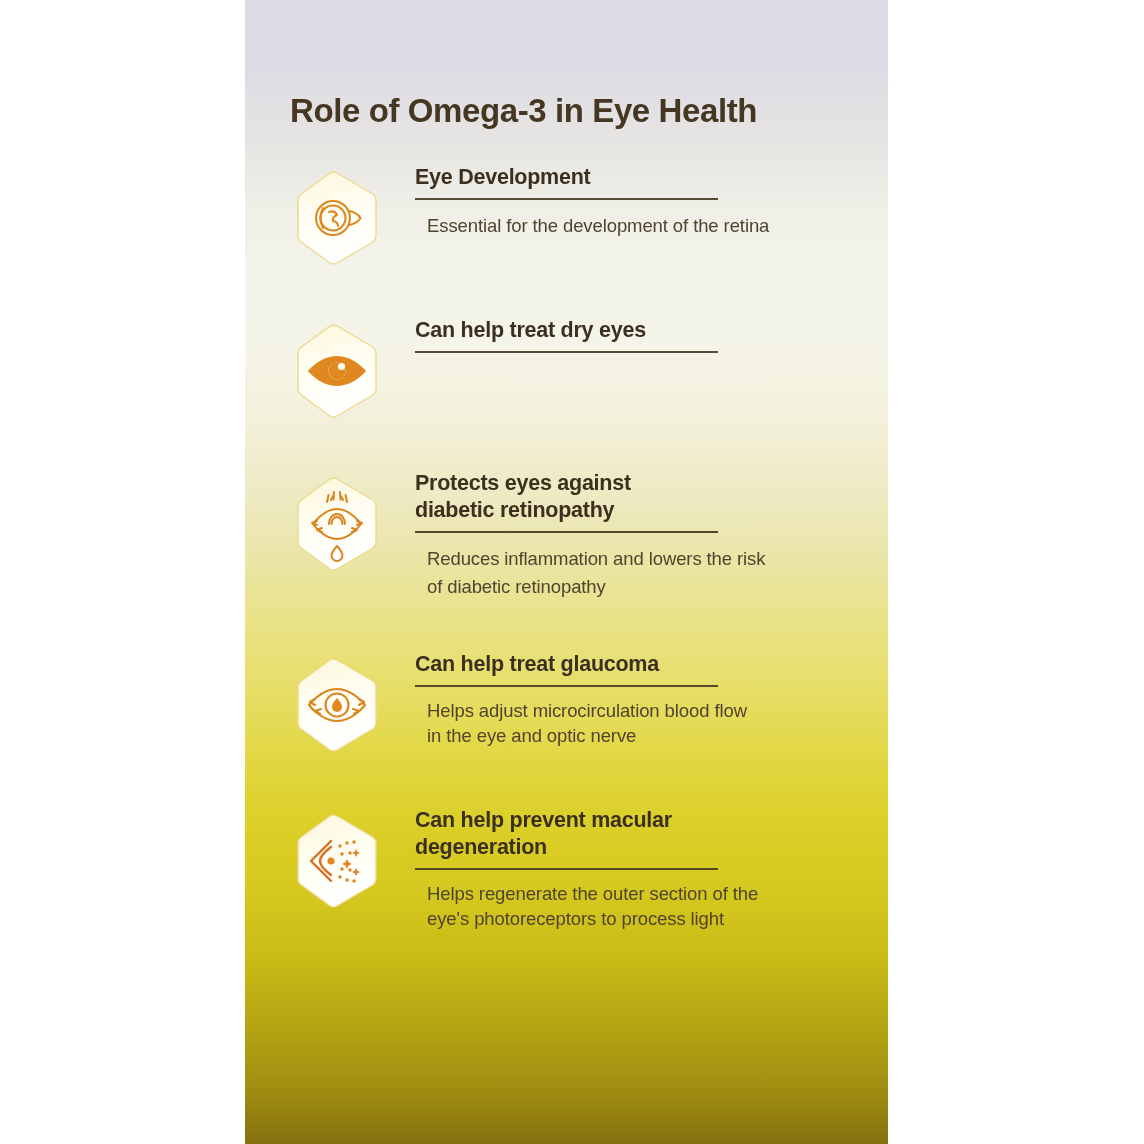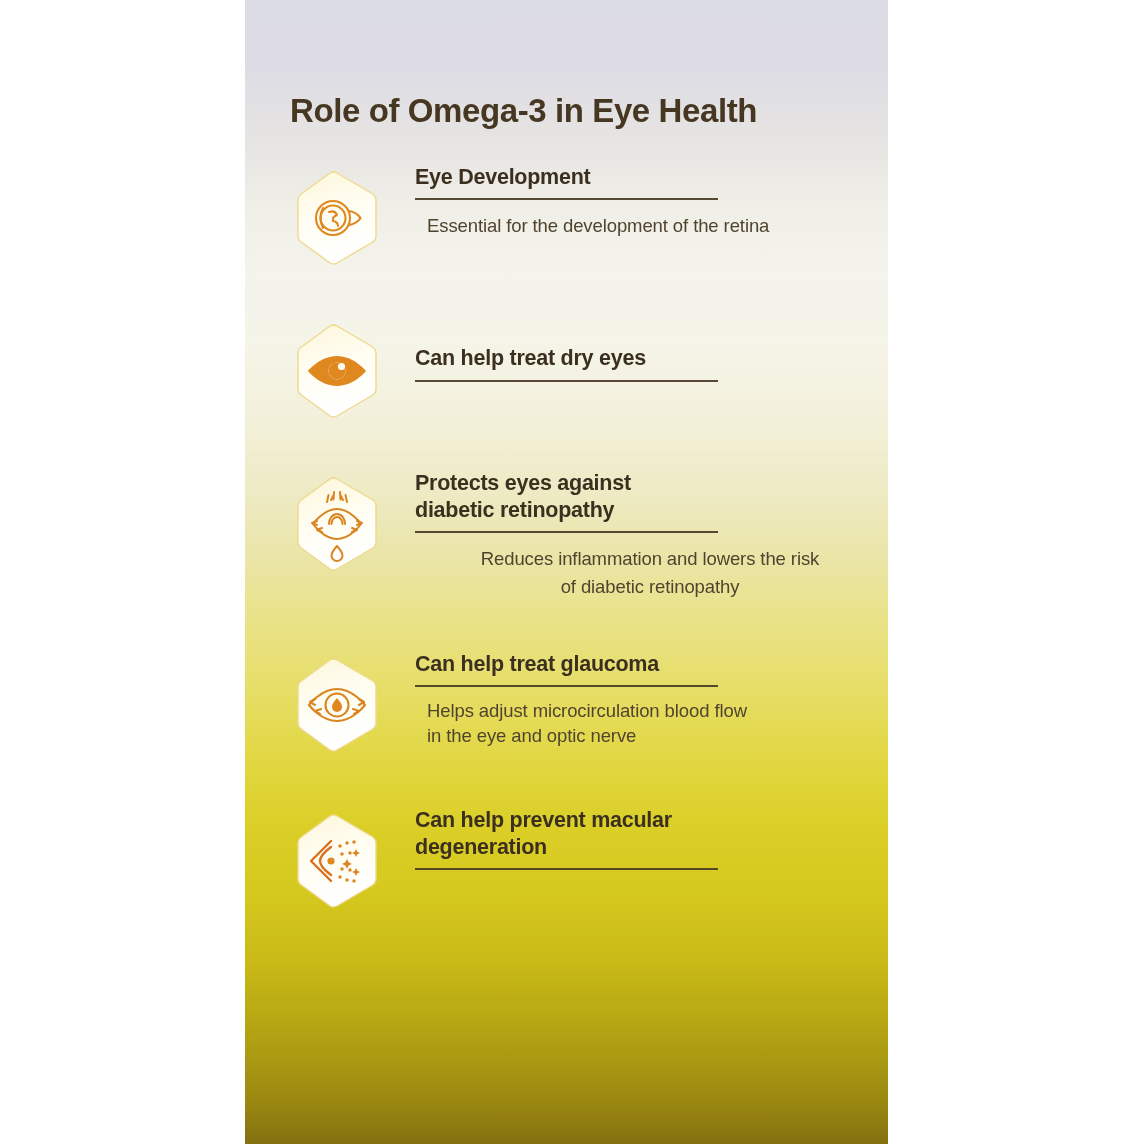--- a/index.html
+++ b/index.html
@@ -68,21 +68,21 @@
 
   
   .row {
     position: absolute;
     left: 40px;
     width: 600px;
     display: flex;
     align-items: flex-start;
   }
   .row-1 { top: 158px; }
-  .row-2 { top: 311px; align-items: center; }
+  .row-2 { top: 311px; }
   .row-3 { top: 464px; }
   .row-4 { top: 645px; justify-content: flex-end; }
   .row-5 { top: 801px; }
 
   
   .badge {
     position: relative;
     flex: 0 0 auto;
     width: 88px;
     height: 96px;
@@ -121,21 +121,21 @@
   .row-body {
     font-size: 18.5px;
     font-weight: 400;
     color: #50442f;
     line-height: 1.52;
     letter-spacing: -0.1px;
     white-space: pre-line;
     margin: 12px;
   }
   .row-3 .row-body,
-  .row-5 .row-body { line-height: 1.48; text-align: center; }
+  .row-5 .row-body { line-height: 1.48; }
   .row-4 .row-body,
   .row-5 .row-body { line-height: 1.34; }
 </style>
 </head>
 <body>
 
 <div class="canvas">
   <div class="poster">
 
     <h1 class="poster-title">Role of Omega-3 in Eye Health</h1>
@@ -265,17 +265,19 @@
             <path d="M54 46 l1.6 3.3 l3.3 1.6 l-3.3 1.6 l-1.6 3.3 l-1.6 -3.3 l-3.3 -1.6 l3.3 -1.6 Z"></path>
             <path d="M63 36 l1.3 2.7 l2.7 1.3 l-2.7 1.3 l-1.3 2.7 l-1.3 -2.7 l-2.7 -1.3 l2.7 -1.3 Z"></path>
             <path d="M63 55 l1.3 2.7 l2.7 1.3 l-2.7 1.3 l-1.3 2.7 l-1.3 -2.7 l-2.7 -1.3 l2.7 -1.3 Z"></path>
           </g>
         </svg>
       </div>
       <div class="row-text">
         <div class="row-heading">Can help prevent macular
 degeneration</div>
         <div class="row-rule"></div>
+        <div class="row-body">Helps regenerate the outer section of the
+eye's photoreceptors to process light</div>
       </div>
     </div>
 
   </div>
 </div>
 
 </body></html>

